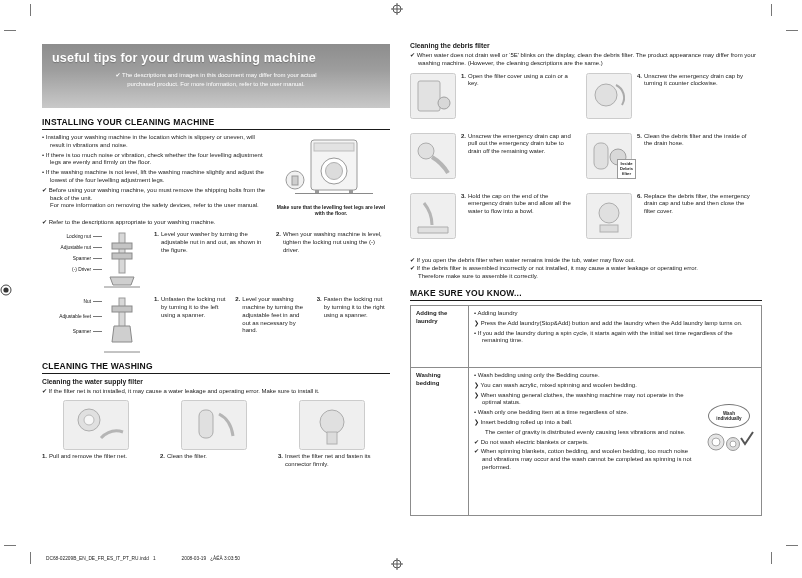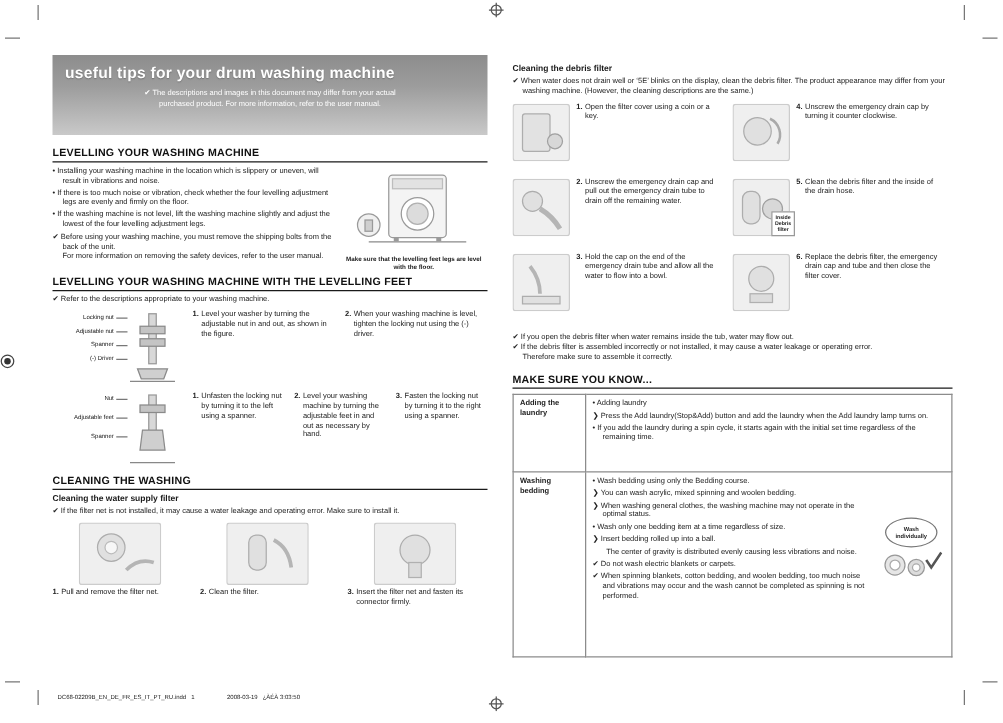--- a/index.html
+++ b/index.html
@@ -8,21 +8,21 @@
   .page { position:relative; width:802px; height:578px; background:#fff; }
 
   
   .crop { position:absolute; background:#777; }
   .crop.v { width:1px; height:12px; }
   .crop.h { width:12px; height:1px; }
   .reg { position:absolute; }
 
   
   .left-col  { position:absolute; left:42px;  top:44px; width:348px; }
-  .right-col { position:absolute; left:410px; top:52px; width:352px; }
+  .right-col { position:absolute; left:410px; top:42px; width:352px; }
 
   
   .banner { height:64px; background:linear-gradient(180deg,#8d8d8d 0%,#9d9d9d 40%,#c9c9c9 100%);
             padding:7px 10px 0; margin-bottom:9px; }
   .banner-title { color:#fff; font-size:12.5px; font-weight:bold; letter-spacing:0.2px; margin-bottom:6px;
                   text-shadow:0 1px 1px rgba(0,0,0,0.25); }
   .banner-sub { color:#fff; font-size:6px; text-align:center; line-height:1.5; white-space:pre-line; }
 
   
   .h-section { font-size:8.5px; font-weight:bold; color:#111; letter-spacing:0.2px;
@@ -124,21 +124,21 @@
 
   <div class="left-col">
 
     <div class="banner">
       <div class="banner-title">useful tips for your drum washing machine</div>
       <div class="banner-sub">✔ The descriptions and images in this document may differ from your actual
 purchased product. For more information, refer to the user manual.</div>
     </div>
 
     <div>
-      <div class="h-section">LEVELLING YOUR WASHING MACHINE</div>
+      <div class="h-section">INSTALLING YOUR CLEANING MACHINE</div>
       <div class="install-row">
         <div class="install-bullets">
           <div class="txt hang bullet">• Installing your washing machine in the location which is slippery or uneven, will result in vibrations and noise.</div>
           <div class="txt hang bullet">• If there is too much noise or vibration, check whether the four levelling adjustment legs are evenly and firmly on the floor.</div>
           <div class="txt hang bullet">• If the washing machine is not level, lift the washing machine slightly and adjust the lowest of the four levelling adjustment legs.</div>
           <div class="txt hang pre">✔ Before using your washing machine, you must remove the shipping bolts from the back of the unit.
 For more information on removing the safety devices, refer to the user manual.</div>
         </div>
         <div class="install-fig">
           <svg width="100" height="62" viewBox="0 0 100 62">
@@ -151,21 +151,20 @@
             <line x1="14" y1="57.5" x2="92" y2="57.5" stroke="#8a8a8a"></line>
             <circle cx="14" cy="44" r="9" fill="#f0f0f0" stroke="#9a9a9a"></circle>
             <rect x="11" y="40" width="6" height="9" fill="#cfcfcf" stroke="#999"></rect>
           </svg>
           <div class="fig-caption">Make sure that the levelling feet legs are level with the floor.</div>
         </div>
       </div>
     </div>
 
     <div>
-      <div class="h-section">LEVELLING YOUR WASHING MACHINE WITH THE LEVELLING FEET</div>
       <div class="txt hang">✔ Refer to the descriptions appropriate to your washing machine.</div>
 
       <div class="diagram-row">
         <div class="diagram-box">
           <div class="labels">
             <div class="label-row">
                 <span>Locking nut</span>
                 <span class="leader"></span>
               </div>
             <div class="label-row">

